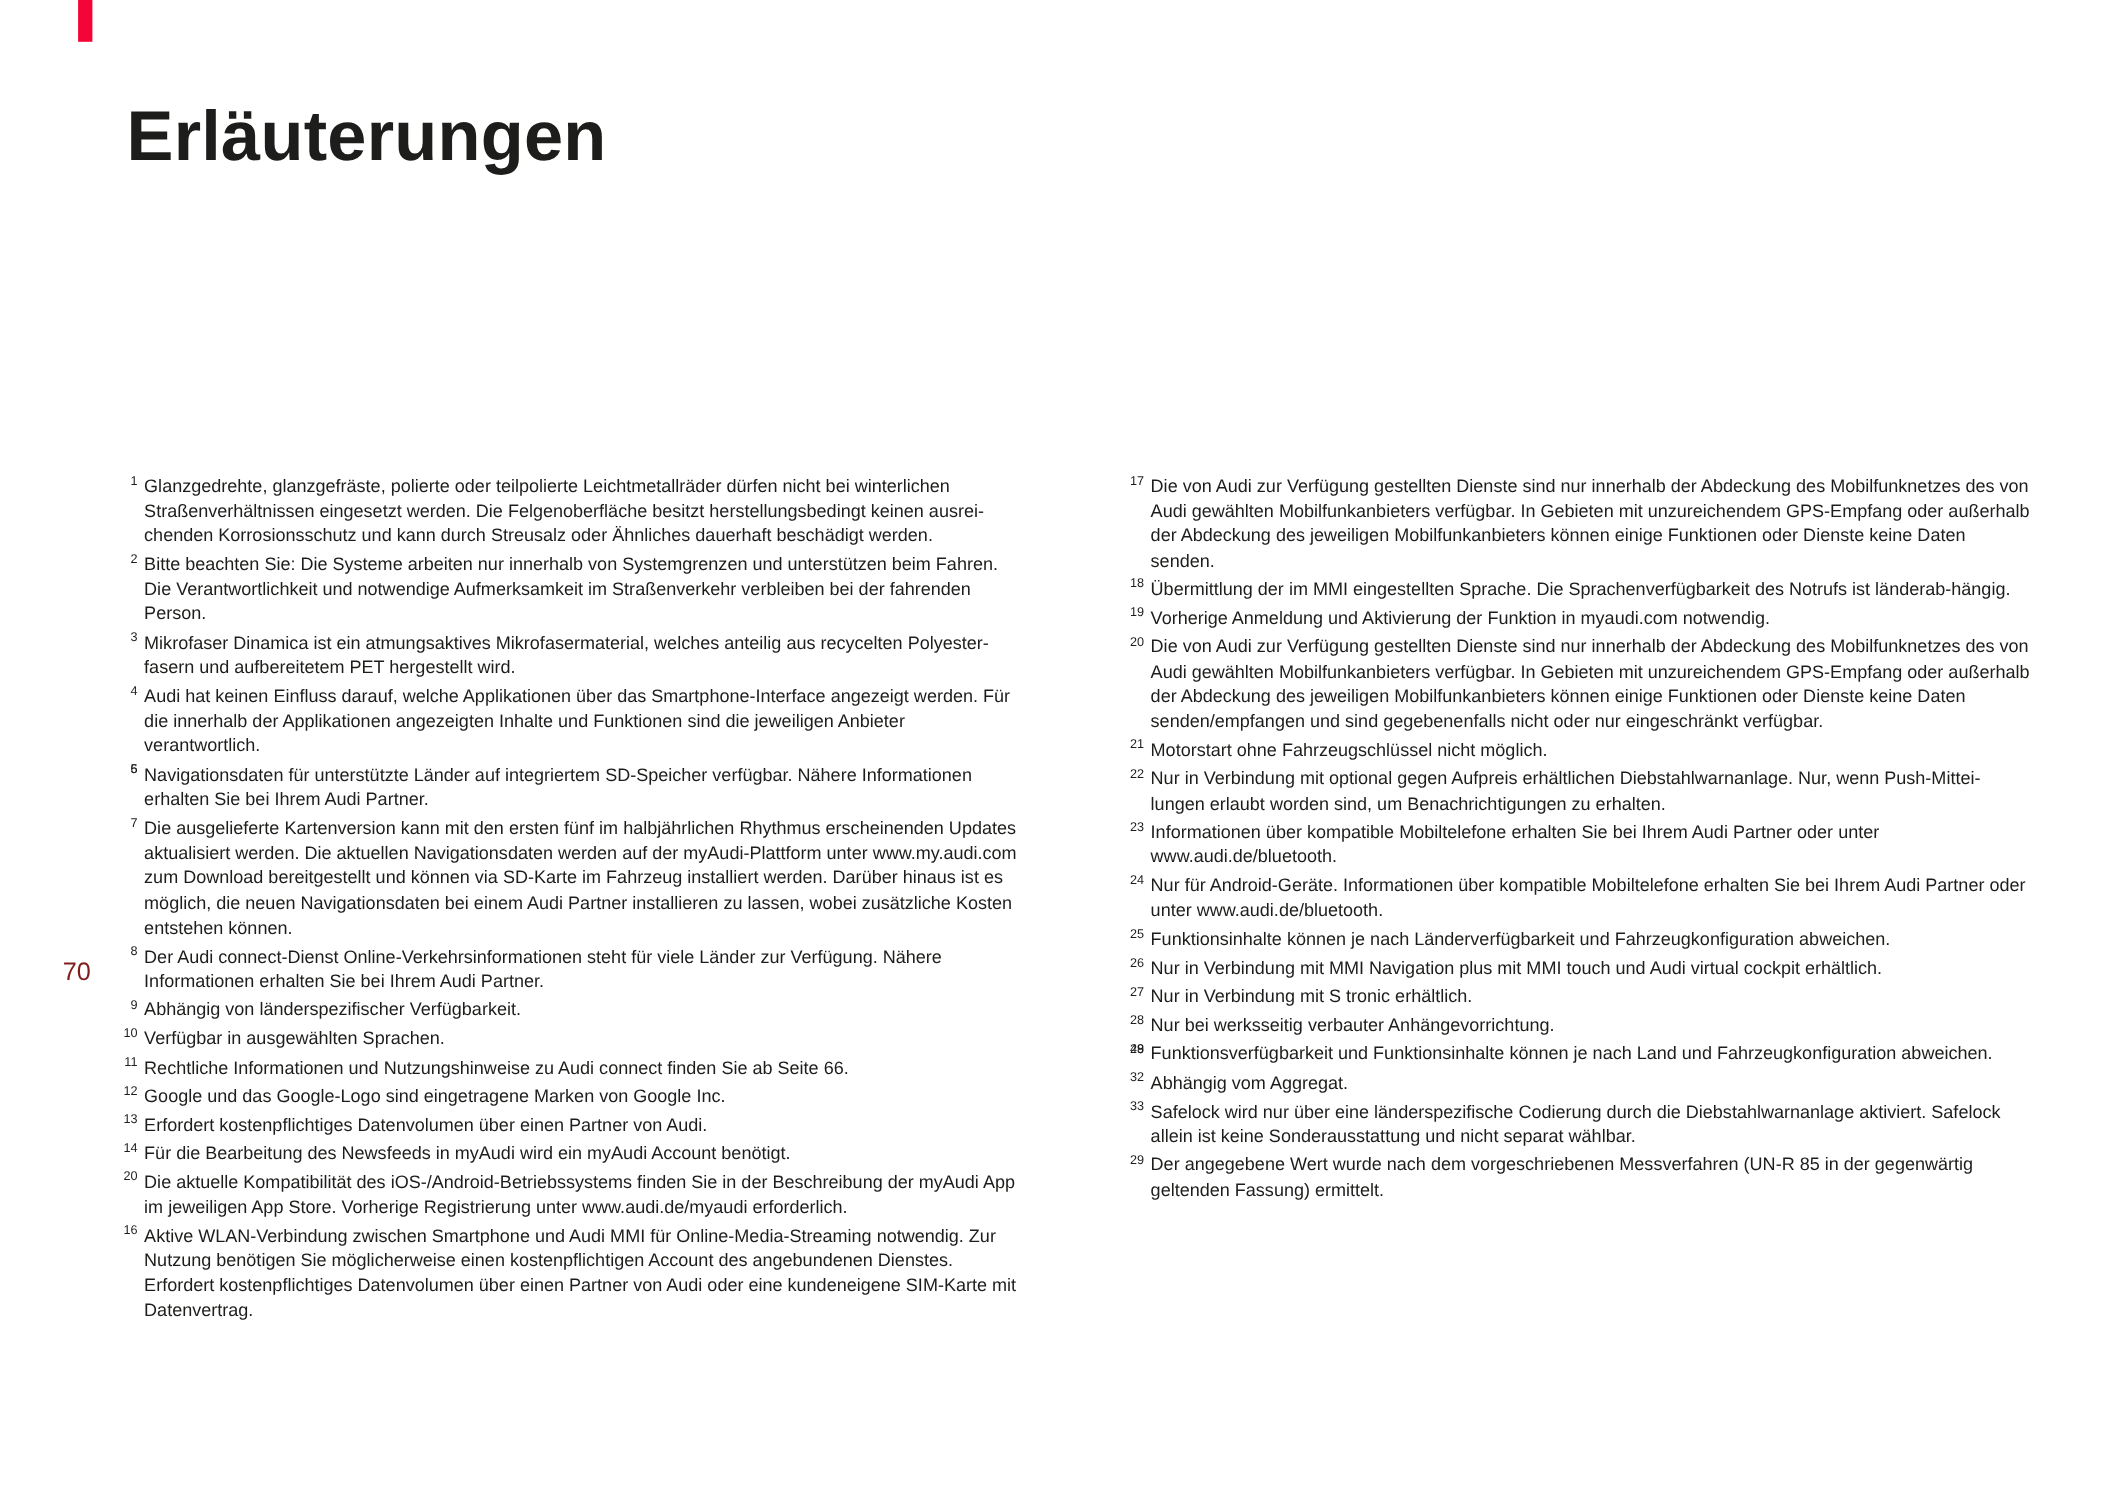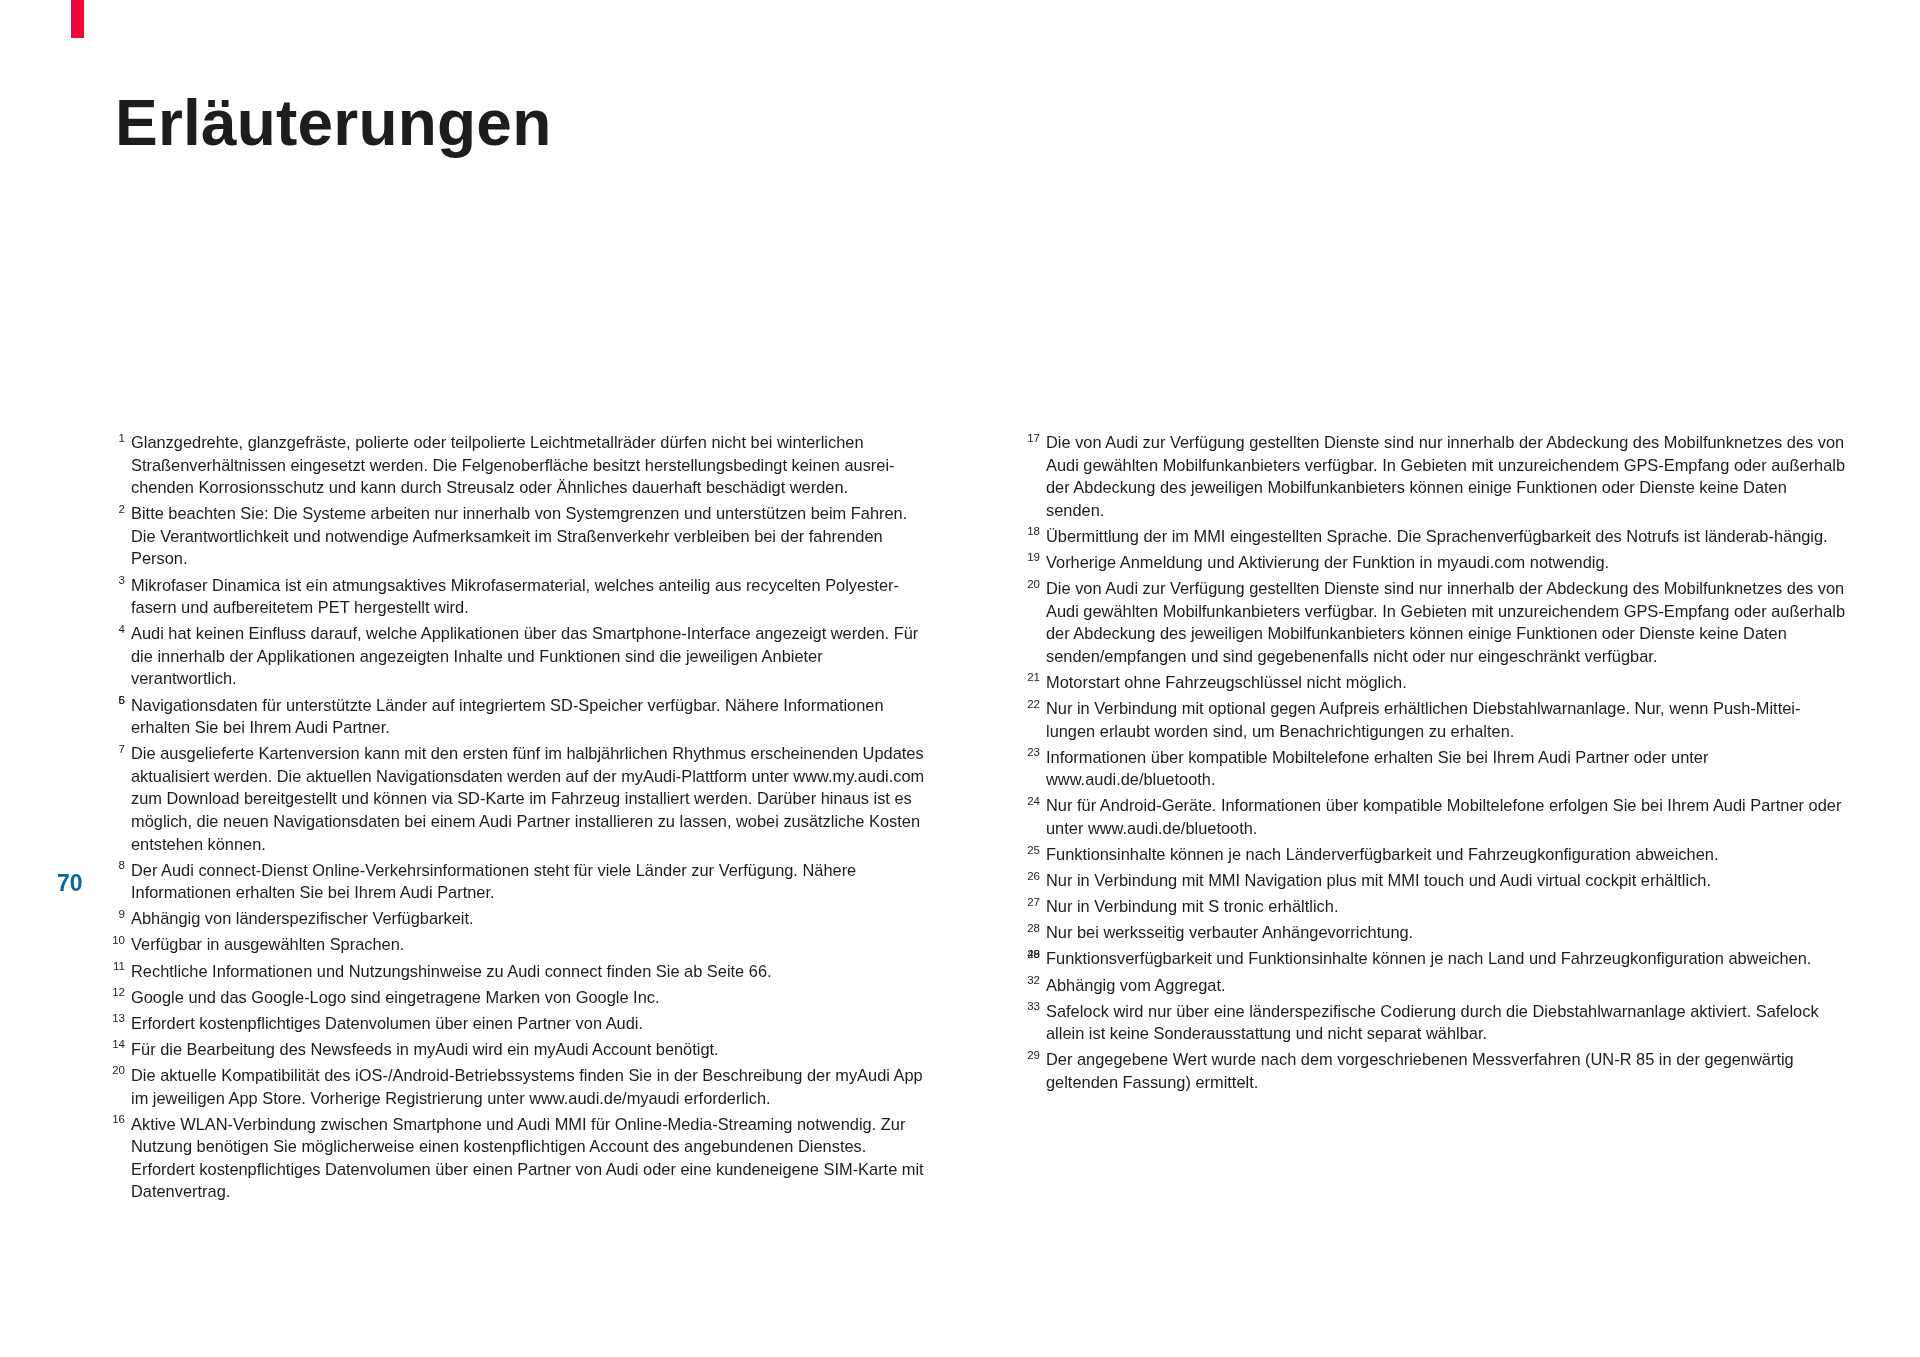--- a/index.html
+++ b/index.html
@@ -17,21 +17,21 @@
     width:13px;height:38px;
     background:var(--accent,#f50537);
   }
   h1.page-title{
     position:absolute;left:74px;top:86px;margin:0;
     font-size:64px;font-weight:700;letter-spacing:0.2px;
     color:#1d1d1b;
   }
   .page-number{
     position:absolute;left:16px;top:870px;
-    font-size:23px;font-weight:700;color:#0369a1;
+    font-size:23px;font-weight:400;color:#7f1d1d;
   }
   ol.footnotes{
     position:absolute;top:431px;
     margin:0;padding:0;list-style:none;
     font-size:16.4px;line-height:22.6px;
     color:#1d1d1b;
     text-align:left;
   }
   .col-left{left:62px;width:828px;}
   .col-right{left:977px;width:828px;}
@@ -74,21 +74,21 @@
       <li><span class="fn-num">16</span><span class="fn-text">Aktive WLAN-Verbindung zwischen Smartphone und Audi MMI für Online-Media-Streaming notwendig. Zur Nutzung benötigen Sie möglicherweise einen kostenpflichtigen Account des angebundenen Dienstes. Erfordert kostenpflichtiges Datenvolumen über einen Partner von Audi oder eine kundeneigene SIM-Karte mit Datenvertrag.</span></li>
     </ol>
   <ol class="footnotes col-right">
       <li><span class="fn-num">17</span><span class="fn-text">Die von Audi zur Verfügung gestellten Dienste sind nur innerhalb der Abdeckung des Mobilfunknetzes des von Audi gewählten Mobilfunkanbieters verfügbar. In Gebieten mit unzureichendem GPS-Empfang oder außerhalb der Abdeckung des jeweiligen Mobilfunkanbieters können einige Funktionen oder Dienste keine Daten senden.</span></li>
       <li><span class="fn-num">18</span><span class="fn-text">Übermittlung der im MMI eingestellten Sprache. Die Sprachenverfügbarkeit des Notrufs ist länderab-hängig.</span></li>
       <li><span class="fn-num">19</span><span class="fn-text">Vorherige Anmeldung und Aktivierung der Funktion in myaudi.com notwendig.</span></li>
       <li><span class="fn-num">20</span><span class="fn-text">Die von Audi zur Verfügung gestellten Dienste sind nur innerhalb der Abdeckung des Mobilfunknetzes des von Audi gewählten Mobilfunkanbieters verfügbar. In Gebieten mit unzureichendem GPS-Empfang oder außerhalb der Abdeckung des jeweiligen Mobilfunkanbieters können einige Funktionen oder Dienste keine Daten senden/empfangen und sind gegebenenfalls nicht oder nur eingeschränkt verfügbar.</span></li>
       <li><span class="fn-num">21</span><span class="fn-text">Motorstart ohne Fahrzeugschlüssel nicht möglich.</span></li>
       <li><span class="fn-num">22</span><span class="fn-text">Nur in Verbindung mit optional gegen Aufpreis erhältlichen Diebstahlwarnanlage. Nur, wenn Push-Mittei-lungen erlaubt worden sind, um Benachrichtigungen zu erhalten.</span></li>
       <li><span class="fn-num">23</span><span class="fn-text">Informationen über kompatible Mobiltelefone erhalten Sie bei Ihrem Audi Partner oder unter www.audi.de/bluetooth.</span></li>
-      <li><span class="fn-num">24</span><span class="fn-text">Nur für Android-Geräte. Informationen über kompatible Mobiltelefone erfolgen Sie bei Ihrem Audi Partner oder unter www.audi.de/bluetooth.</span></li>
+      <li><span class="fn-num">24</span><span class="fn-text">Nur für Android-Geräte. Informationen über kompatible Mobiltelefone erhalten Sie bei Ihrem Audi Partner oder unter www.audi.de/bluetooth.</span></li>
       <li><span class="fn-num">25</span><span class="fn-text">Funktionsinhalte können je nach Länderverfügbarkeit und Fahrzeugkonfiguration abweichen.</span></li>
       <li><span class="fn-num">26</span><span class="fn-text">Nur in Verbindung mit MMI Navigation plus mit MMI touch und Audi virtual cockpit erhältlich.</span></li>
       <li><span class="fn-num">27</span><span class="fn-text">Nur in Verbindung mit S tronic erhältlich.</span></li>
       <li><span class="fn-num">28</span><span class="fn-text">Nur bei werksseitig verbauter Anhängevorrichtung.</span></li>
       <li><span class="fn-num">29</span></li>
       <li><span class="fn-num">48</span><span class="fn-text">Funktionsverfügbarkeit und Funktionsinhalte können je nach Land und Fahrzeugkonfiguration abweichen.</span></li>
       <li><span class="fn-num">32</span><span class="fn-text">Abhängig vom Aggregat.</span></li>
       <li><span class="fn-num">33</span><span class="fn-text">Safelock wird nur über eine länderspezifische Codierung durch die Diebstahlwarnanlage aktiviert. Safelock allein ist keine Sonderausstattung und nicht separat wählbar.</span></li>
       <li><span class="fn-num">29</span><span class="fn-text">Der angegebene Wert wurde nach dem vorgeschriebenen Messverfahren (UN-R 85 in der gegenwärtig geltenden Fassung) ermittelt.</span></li>
     </ol>

